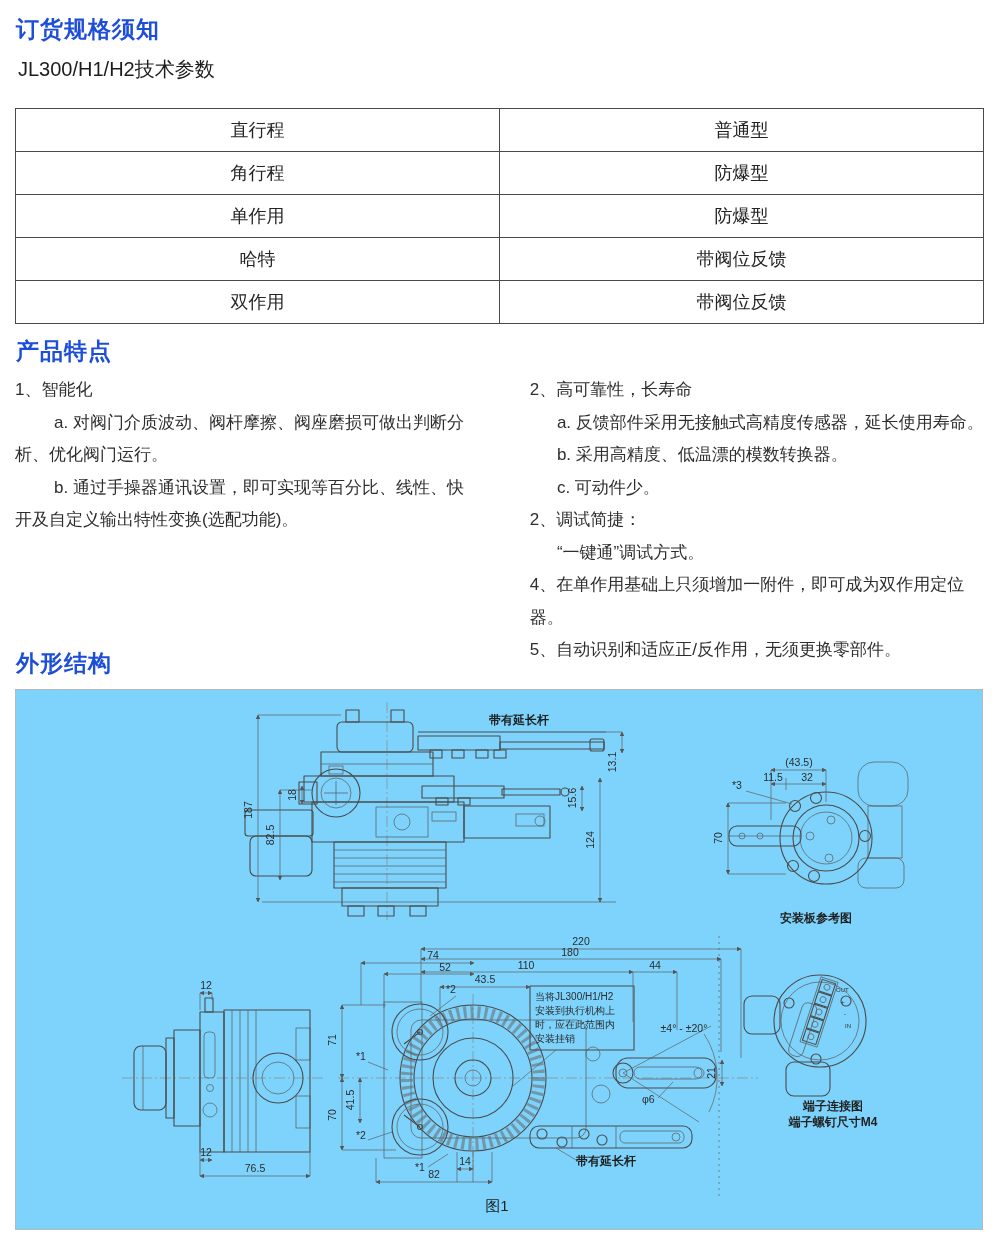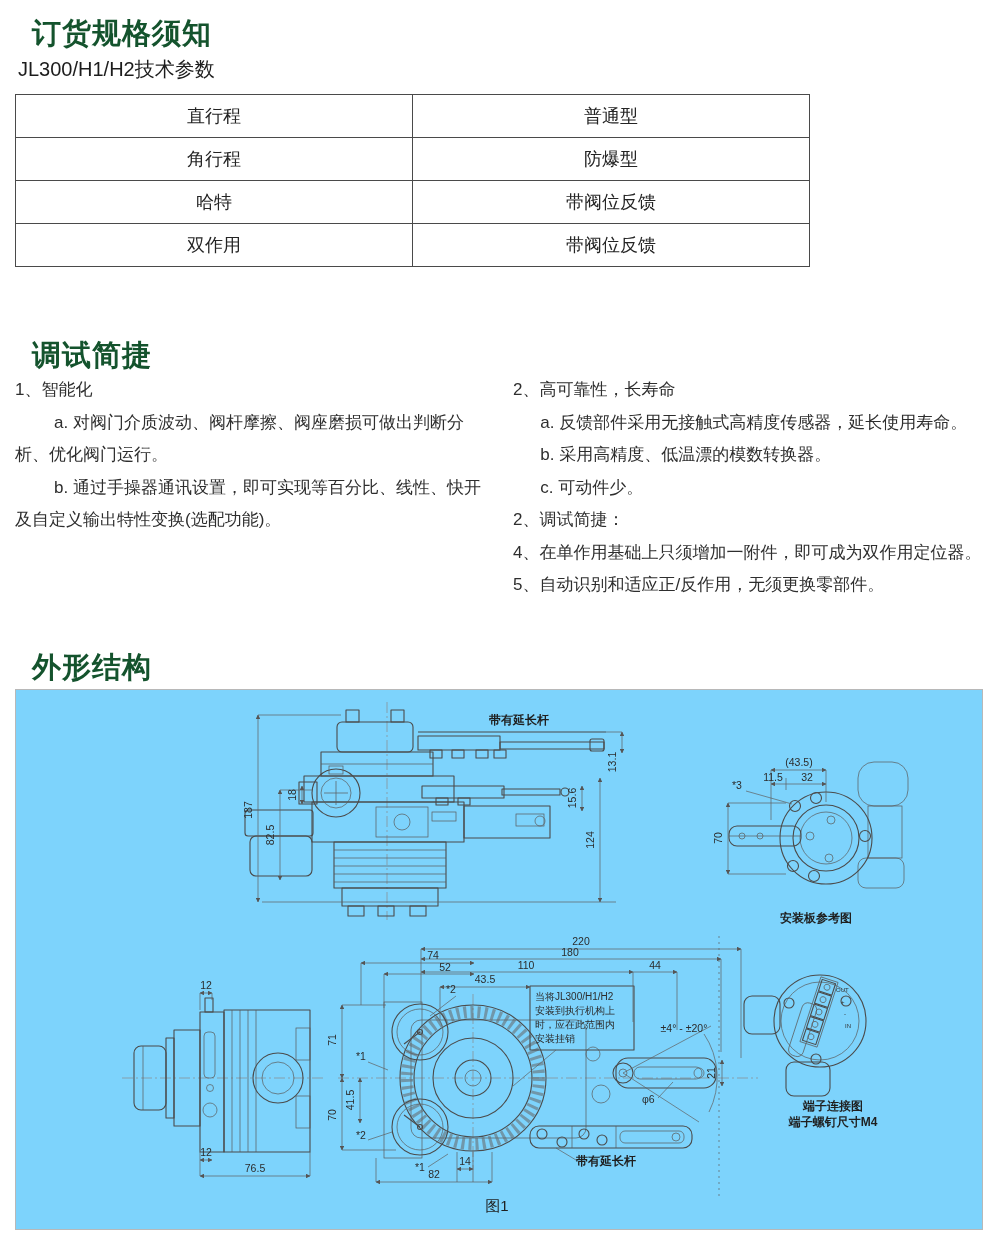--- a/index.html
+++ b/index.html
@@ -1,32 +1,32 @@
 <!DOCTYPE html>
 <html><head>
 <meta charset="utf-8">
 <style>
   html,body { margin:0; padding:0; background:#ffffff; }
   .page { position:relative; width:1000px; height:1253px; background:#ffffff;
           font-family:"Liberation Sans", sans-serif; overflow:hidden; }
 
-  .sec-title { position:absolute; left:32px; margin:0; font-size:29px;
-               font-weight:bold; color:#14532d; letter-spacing:1px; }
+  .sec-title { position:absolute; left:16px; margin:0; font-size:23px;
+               font-weight:bold; color:#1d4ed8; letter-spacing:1px; }
   #title-ordering  { top:14px; }
   #title-features  { top:336px; }
   #title-structure { top:648px;text-align:right; }
 
   .subtitle { position:absolute; left:18px; top:56px; font-size:20px; color:#1c1c1c; }
 
-  .spec-table { position:absolute; left:15px; top:94px; width:795px;
+  .spec-table { position:absolute; left:15px; top:108px; width:969px;
                 border-collapse:collapse; table-layout:fixed; }
   .spec-table td { border:1px solid #4a4a4a; height:40px; text-align:center;
                    font-size:18px; color:#242424; }
 
-  .features { position:absolute; left:15px; top:374px; width:976px; display:flex; }
+  .features { position:absolute; left:15px; top:374px; width:976px; display:flex;gap:33px; }
   .fcol { font-size:17px; line-height:32.5px; color:#2e2e2e; }
   .fcol.left  { width:478px; }
   .fcol.right { width:486px; margin-left:28px; }
   .fcol p { margin:0; }
   .ind-a { text-indent:2.3em; }
   .ind-b { text-indent:1.6em; }
 
   .figure-box { position:absolute; left:15px; top:689px; width:968px; height:541px;
                 border:1px solid #b8b8b8; background:#7dd3fc; box-sizing:border-box; }
 
@@ -54,44 +54,49 @@
     <tbody>
       <tr>
         <td>直行程</td>
         <td>普通型</td>
       </tr>
       <tr>
         <td>角行程</td>
         <td>防爆型</td>
       </tr>
       <tr>
+        <td>单作用</td>
+        <td>防爆型</td>
+      </tr>
+      <tr>
         <td>哈特</td>
         <td>带阀位反馈</td>
       </tr>
       <tr>
         <td>双作用</td>
         <td>带阀位反馈</td>
       </tr>
     </tbody>
   </table>
 
-  <h1 class="sec-title" id="title-features">调试简捷</h1>
+  <h1 class="sec-title" id="title-features">产品特点</h1>
 
   <div class="features">
     <div class="fcol left">
       <p>1、智能化</p>
       <p class="ind-a">a. 对阀门介质波动、阀杆摩擦、阀座磨损可做出判断分析、优化阀门运行。</p>
       <p class="ind-a">b. 通过手操器通讯设置，即可实现等百分比、线性、快开及自定义输出特性变换(选配功能)。</p>
     </div>
     <div class="fcol right">
       <p>2、高可靠性，长寿命</p>
       <p class="ind-b">a. 反馈部件采用无接触式高精度传感器，延长使用寿命。</p>
       <p class="ind-b">b. 采用高精度、低温漂的模数转换器。</p>
       <p class="ind-b">c. 可动件少。</p>
       <p>2、调试简捷：</p>
+      <p class="ind-b">“一键通”调试方式。</p>
       <p>4、在单作用基础上只须增加一附件，即可成为双作用定位器。</p>
       <p>5、自动识别和适应正/反作用，无须更换零部件。</p>
     </div>
   </div>
 
   <h1 class="sec-title" id="title-structure">外形结构</h1>
 
   <div class="figure-box">
     <svg viewBox="0 0 966 539" width="966" height="539">
       <defs>

